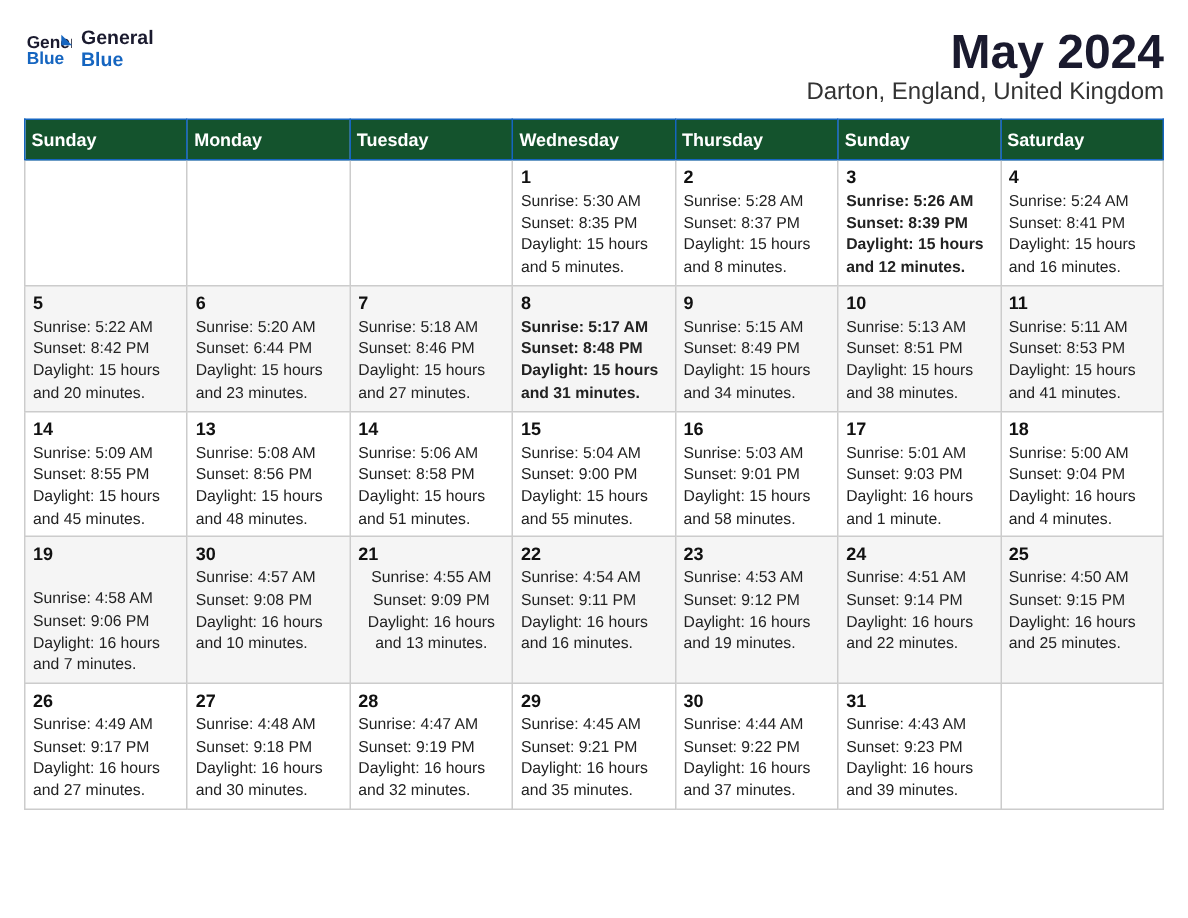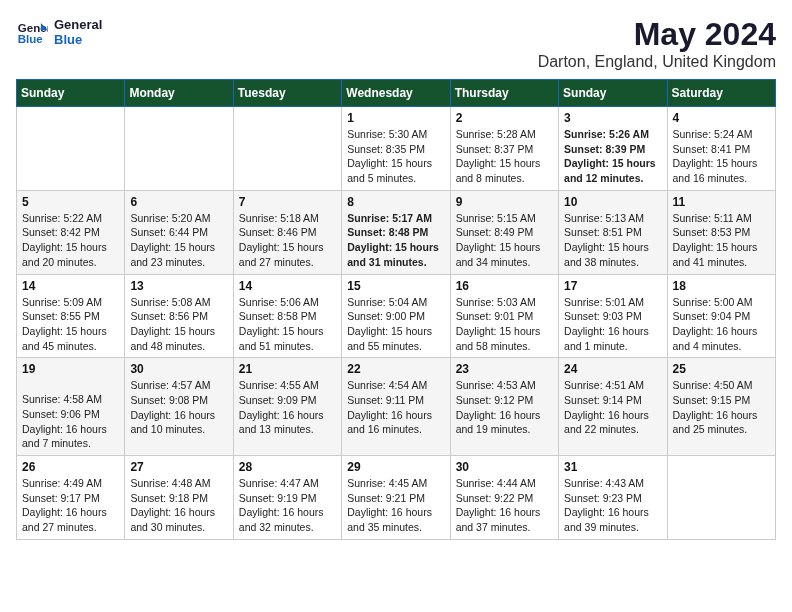--- a/index.html
+++ b/index.html
@@ -256,21 +256,21 @@
         </td>
         <td>
           <div class="day-num">30</div>
           <div class="day-info" style="white-space: pre-line;">Sunrise: 4:57 AM
 Sunset: 9:08 PM
 Daylight: 16 hours
 and 10 minutes.</div>
         </td>
         <td>
           <div class="day-num">21</div>
-          <div class="day-info" style="white-space: pre-line;">Sunrise: 4:55 AM
+          <div class="day-info" style="white-space: pre-line; text-align: center;">Sunrise: 4:55 AM
 Sunset: 9:09 PM
 Daylight: 16 hours
 and 13 minutes.</div>
         </td>
         <td>
           <div class="day-num">22</div>
           <div class="day-info" style="white-space: pre-line;">Sunrise: 4:54 AM
 Sunset: 9:11 PM
 Daylight: 16 hours
 and 16 minutes.</div>

